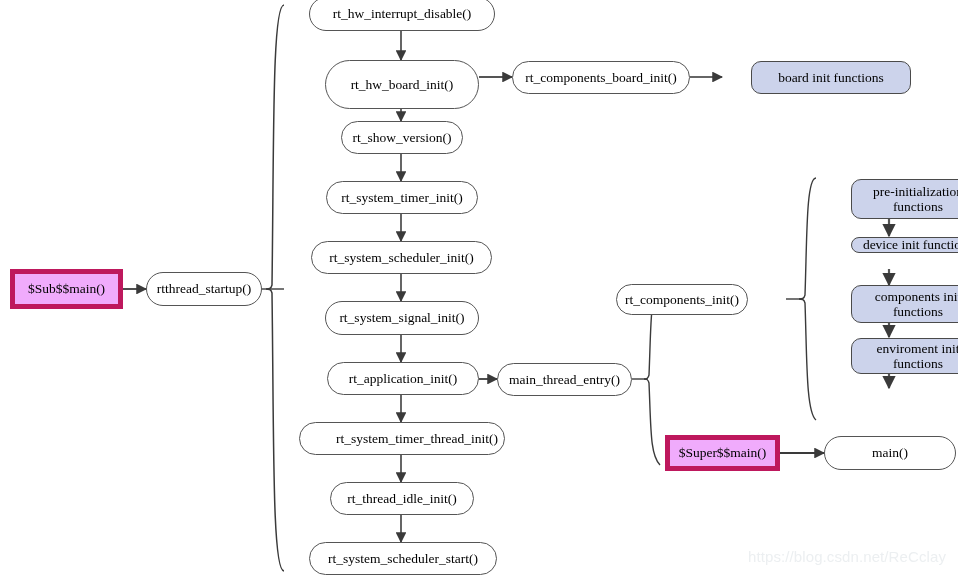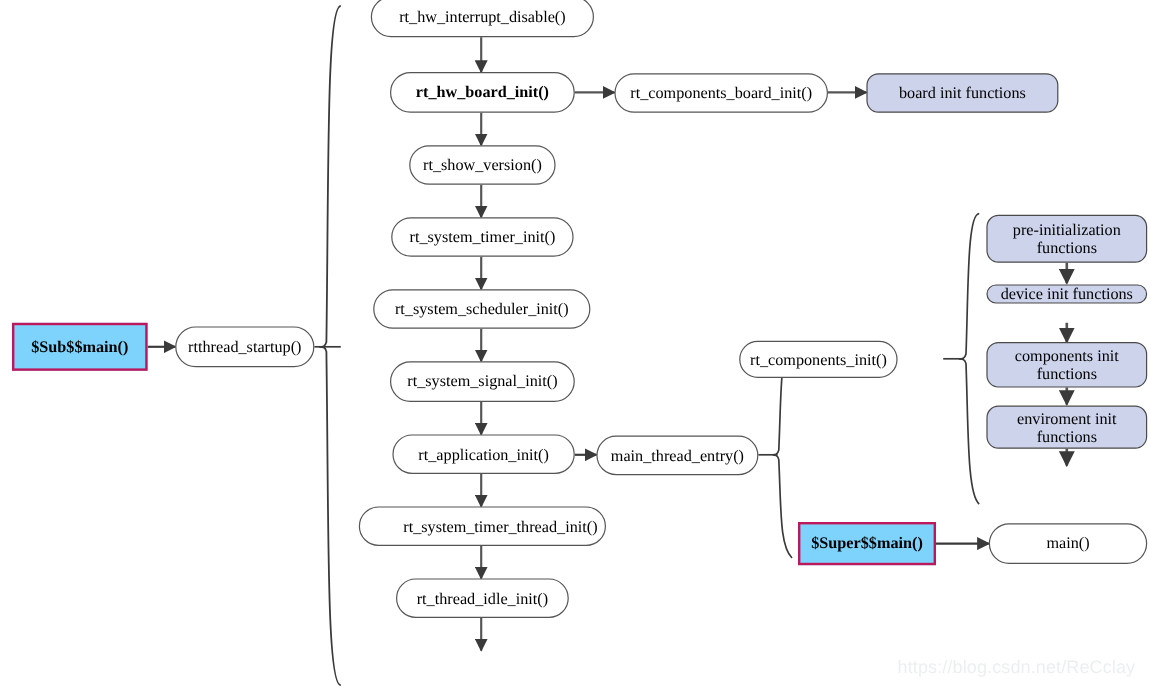--- a/index.html
+++ b/index.html
@@ -29,26 +29,26 @@
     border: 1px solid #555555;
     border-radius: 999px;
     padding: 0 6px;
     white-space: nowrap;
   }
   .node.wrap { white-space: normal; }
   .node.blue {
     background: #ccd3eb;
     border-color: #4a4a4a;
     border-radius: 10px;
+    margin-left: 29px;
   }
   .node.cream {
-    background: #7dd3fc;
-    border: 2px solid #be185d;
+    background: #f0abfc;
+    border: 5px solid #be185d;
     border-radius: 0;
-    font-weight: bold;
   }
   svg.wires {
     position: absolute;
     left: 0;
     top: 0;
     width: 958px;
     height: 576px;
     pointer-events: none;
   }
   .watermark {
@@ -120,21 +120,21 @@
   </div>
 
   <div class="node" style="left:146px; top:272px; width:116px; height:34px;">
     <span>rtthread_startup()</span>
   </div>
 
   <div class="node" style="left:309px; top:-3px; width:186px; height:34px;">
     <span>rt_hw_interrupt_disable()</span>
   </div>
 
-  <div class="node" style="left:325px; top:60px; width:154px; height:34px;font-weight:bold;">
+  <div class="node" style="left:325px; top:60px; width:154px; height:49px;">
     <span>rt_hw_board_init()</span>
   </div>
 
   <div class="node" style="left:341px; top:121px; width:122px; height:33px;">
     <span>rt_show_version()</span>
   </div>
 
   <div class="node" style="left:326px; top:181px; width:152px; height:33px;text-align:right;">
     <span>rt_system_timer_init()</span>
   </div>
@@ -152,20 +152,23 @@
   </div>
 
   <div class="node" style="left:299px; top:422px; width:206px; height:33px;justify-content:flex-end;">
     <span>rt_system_timer_thread_init()</span>
   </div>
 
   <div class="node" style="left:330px; top:482px; width:144px; height:33px;">
     <span>rt_thread_idle_init()</span>
   </div>
 
+  <div class="node" style="left:309px; top:542px; width:188px; height:33px;">
+    <span>rt_system_scheduler_start()</span>
+  </div>
 
   <div class="node" style="left:512px; top:61px; width:178px; height:33px;">
     <span>rt_components_board_init()</span>
   </div>
 
   <div class="node blue" style="left:722px; top:61px; width:160px; height:33px;">
     <span>board init functions</span>
   </div>
 
   <div class="node" style="left:497px; top:363px; width:135px; height:33px;">

